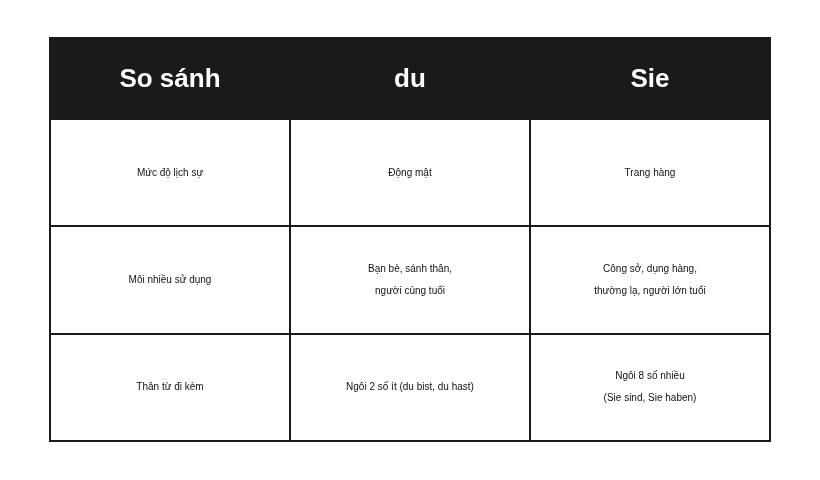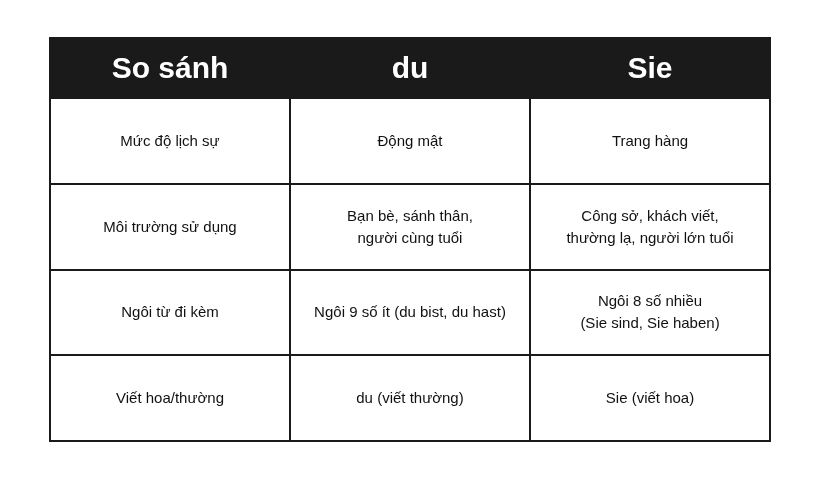--- a/index.html
+++ b/index.html
@@ -11,25 +11,25 @@
       border-collapse: collapse; table-layout: fixed;
       border: 2px solid #1a1a1a;
     }
     .tbl th, .tbl td {
       border: 2px solid #1a1a1a;
       text-align: center; vertical-align: middle;
       padding: 0 6px; box-sizing: border-box;
     }
     .tbl th {
       background: #1a1a1a; color: #ffffff;
-      font-size: 30px; font-weight: bold;
-      height: 60px;
+      font-size: 26px; font-weight: bold;
+      height: 81px;
     }
     .tbl td {
-      color: #111111; font-size: 15px; line-height: 22px;
+      color: #111111; font-size: 10px; line-height: 22px;
       height: 81px; background: #ffffff;
     }
     .line { display: block; }
   </style>
 </head>
 <body>
 
 <table class="tbl">
   <thead>
     <tr>
@@ -45,48 +45,37 @@
         </td>
       <td>
           <span class="line">Động mật</span>
         </td>
       <td>
           <span class="line">Trang hàng</span>
         </td>
     </tr>
     <tr>
       <td>
-          <span class="line">Môi trường sử dụng</span>
+          <span class="line">Môi nhiều sử dụng</span>
         </td>
       <td>
         <span class="line">Bạn bè, sánh thân,</span>
         <span class="line">người cùng tuổi</span>
       </td>
       <td>
-        <span class="line">Công sở, khách viết,</span>
+        <span class="line">Công sở, dụng hàng,</span>
         <span class="line">thường lạ, người lớn tuổi</span>
       </td>
     </tr>
     <tr>
       <td>
-          <span class="line">Ngôi từ đi kèm</span>
+          <span class="line">Thân từ đi kèm</span>
         </td>
       <td>
-          <span class="line">Ngôi 9 số ít (du bist, du hast)</span>
+          <span class="line">Ngôi 2 số ít (du bist, du hast)</span>
         </td>
       <td>
         <span class="line">Ngôi 8 số nhiều</span>
         <span class="line">(Sie sind, Sie haben)</span>
       </td>
     </tr>
-    <tr>
-      <td>
-          <span class="line">Viết hoa/thường</span>
-        </td>
-      <td>
-          <span class="line">du (viết thường)</span>
-        </td>
-      <td>
-          <span class="line">Sie (viết hoa)</span>
-        </td>
-    </tr>
   </tbody>
 </table>
 
 </body></html>

